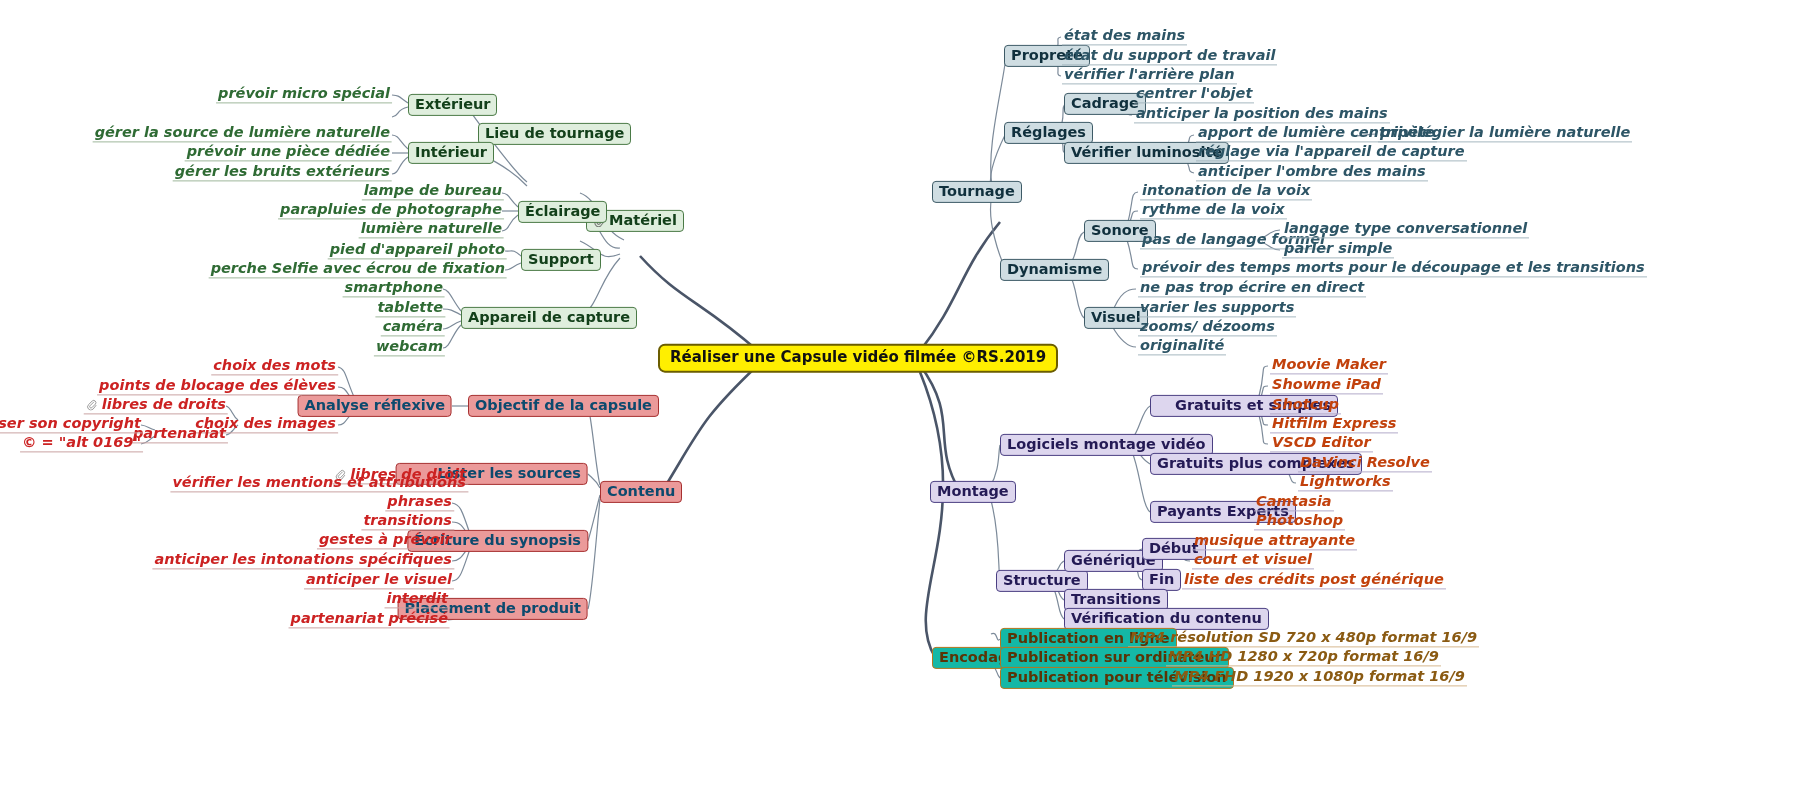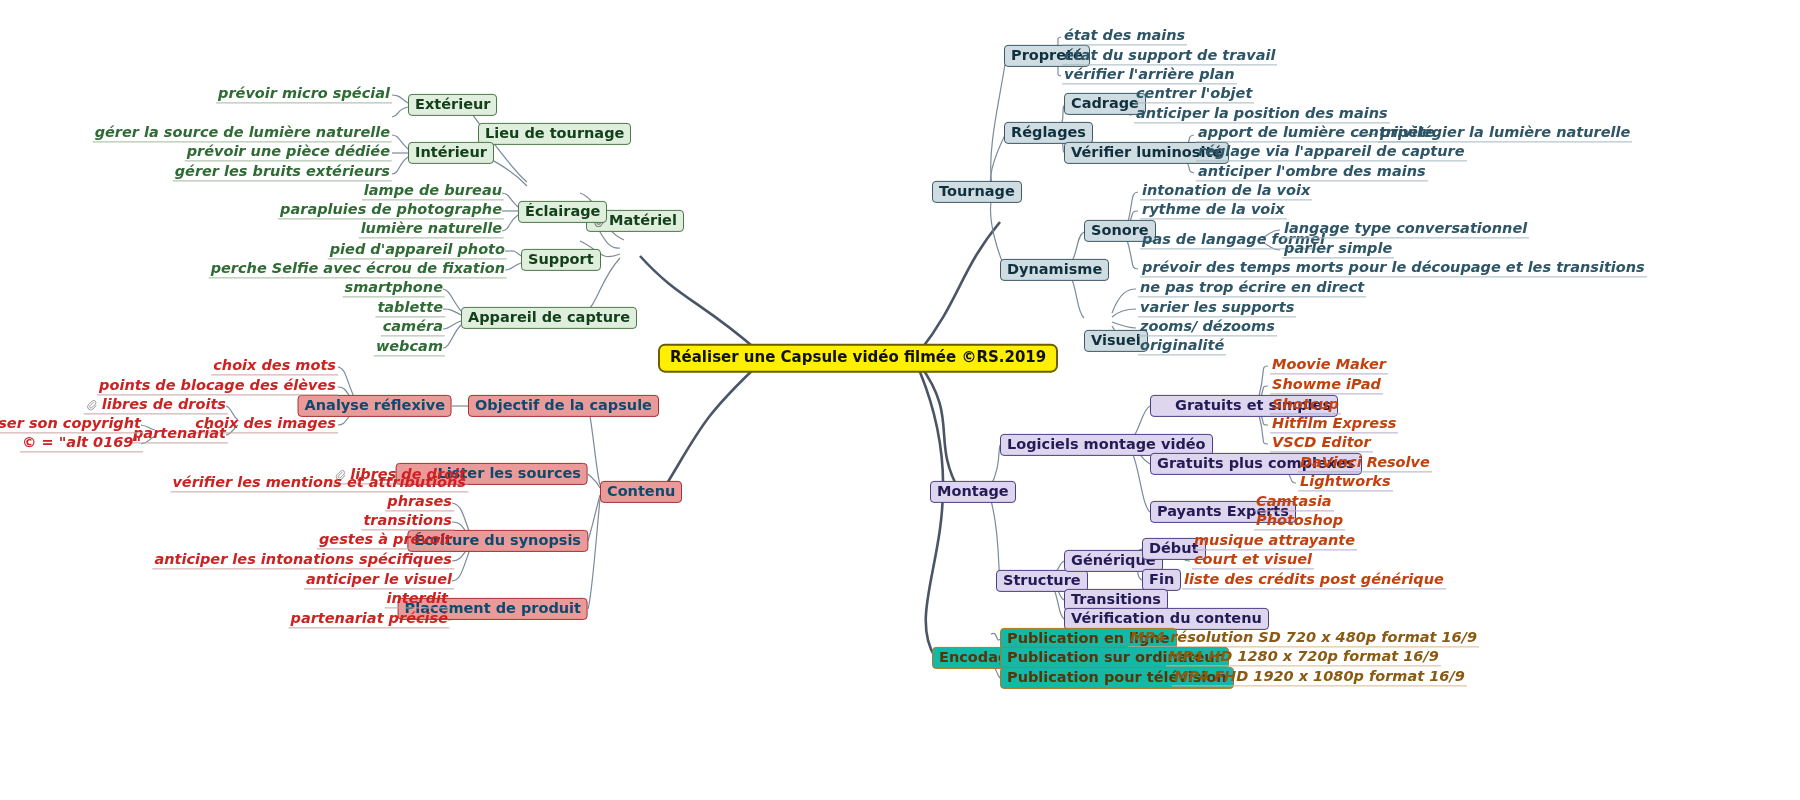--- a/index.html
+++ b/index.html
@@ -337,21 +337,21 @@
   <div class="node box b-box" style="left:1000px; top:270px;">Dynamisme</div>
 
   <div class="node box b-box" style="left:1084px; top:231px;">Sonore</div>
   <div class="node leaf b-leaf" style="left:1140px; top:192px;">intonation de la voix</div>
   <div class="node leaf b-leaf" style="left:1140px; top:211px;">rythme de la voix</div>
   <div class="node leaf b-leaf" style="left:1140px; top:241px;">pas de langage formel</div>
   <div class="node leaf b-leaf" style="left:1282px; top:230px;">langage type conversationnel</div>
   <div class="node leaf b-leaf" style="left:1282px; top:250px;">parler simple</div>
   <div class="node leaf b-leaf" style="left:1140px; top:269px;">prévoir des temps morts pour le découpage et les transitions</div>
 
-  <div class="node box b-box" style="left:1084px; top:318px;margin-top:23px;">Visuel</div>
+  <div class="node box b-box" style="left:1084px; top:318px;">Visuel</div>
   <div class="node leaf b-leaf" style="left:1138px; top:289px;">ne pas trop écrire en direct</div>
   <div class="node leaf b-leaf" style="left:1138px; top:309px;">varier les supports</div>
   <div class="node leaf b-leaf" style="left:1138px; top:328px;">zooms/ dézooms</div>
   <div class="node leaf b-leaf" style="left:1138px; top:347px;">originalité</div>
 
   <div class="node box p-box" style="left:930px; top:492px;">Montage</div>
 
   <div class="node box p-box" style="left:1000px; top:445px;">Logiciels montage vidéo</div>
 
   <div class="node box p-box" style="left:1150px; top:406px;padding-left:24px;">Gratuits et simples</div>

